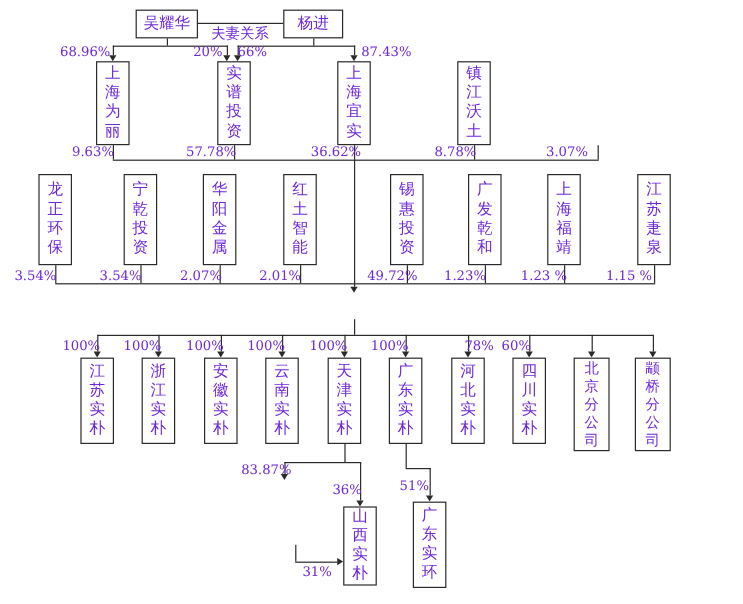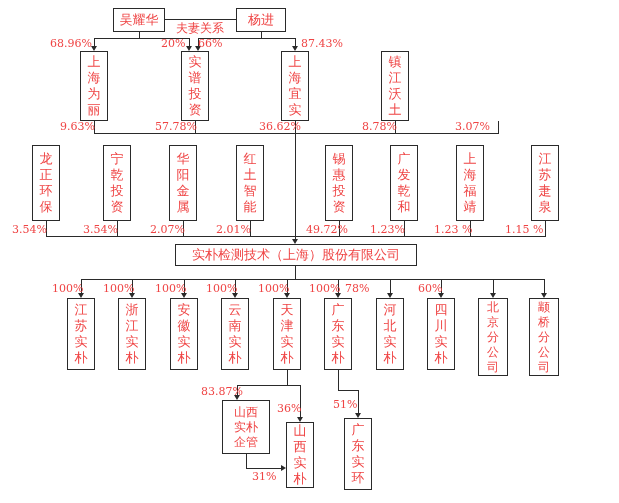--- a/index.html
+++ b/index.html
@@ -1,18 +1,18 @@
 <!DOCTYPE html>
 <html><head>
 <meta charset="utf-8">
 <style>
   html,body{margin:0;padding:0;background:#ffffff;}
   #canvas{
     position:relative;width:619px;height:503px;background:#ffffff;
-    font-family:"DejaVu Serif","Liberation Serif",serif;color:#ef4444;
+    font-family:"DejaVu Serif","Liberation Serif",serif;color:#6d28d9;
     overflow:hidden;
   }
   .box{
     position:absolute;border:1px solid #2a2a2a;background:#fff;
     display:flex;align-items:center;justify-content:center;
     text-align:center;white-space:pre-line;
     font-size:13px;line-height:16px;box-sizing:border-box;
   }
   .box.h{font-size:13px;line-height:18px;}
   .box.small{font-size:12px;line-height:15px;}
@@ -133,21 +133,20 @@
 
   <div class="pct" style="left:12px;top:224px;">3.54%</div>
   <div class="pct" style="left:83px;top:224px;">3.54%</div>
   <div class="pct" style="left:150px;top:224px;">2.07%</div>
   <div class="pct" style="left:216px;top:224px;">2.01%</div>
   <div class="pct" style="left:306px;top:224px;">49.72%</div>
   <div class="pct" style="left:370px;top:224px;">1.23%</div>
   <div class="pct" style="left:434px;top:224px;">1.23 %</div>
   <div class="pct" style="left:505px;top:224px;">1.15 %</div>
 
-  <div class="box h" style="left:175px;top:244px;width:242px;height:22px;">实朴检测技术（上海）股份有限公司</div>
 
   <div class="vl" style="left:295px;top:266px;height:13px;"></div>
   <div class="hl" style="left:81px;top:279px;width:464px;"></div>
 
   <div class="vl" style="left:81px;top:279px;height:14px;"></div>
   <div class="ad" style="left:78px;top:293px;"></div>
   <div class="vl" style="left:132px;top:279px;height:14px;"></div>
   <div class="ad" style="left:129px;top:293px;"></div>
   <div class="vl" style="left:184px;top:279px;height:14px;"></div>
   <div class="ad" style="left:181px;top:293px;"></div>
@@ -165,21 +164,21 @@
   <div class="ad" style="left:490px;top:293px;"></div>
   <div class="vl" style="left:544px;top:279px;height:14px;"></div>
   <div class="ad" style="left:541px;top:293px;"></div>
 
   <div class="pct" style="left:52px;top:283px;">100%</div>
   <div class="pct" style="left:103px;top:283px;">100%</div>
   <div class="pct" style="left:155px;top:283px;">100%</div>
   <div class="pct" style="left:206px;top:283px;">100%</div>
   <div class="pct" style="left:258px;top:283px;">100%</div>
   <div class="pct" style="left:309px;top:283px;">100%</div>
-  <div class="pct" style="left:345px;top:283px;">78%</div>
+  <div class="pct" style="left:387px;top:283px;">78%</div>
   <div class="pct" style="left:418px;top:283px;">60%</div>
 
   <div class="box" style="left:67px;top:298px;width:28px;height:72px;">江
 苏
 实
 朴</div>
   <div class="box" style="left:118px;top:298px;width:28px;height:72px;">浙
 江
 实
 朴</div>
@@ -221,23 +220,20 @@
   <div class="vl" style="left:287px;top:370px;height:15px;"></div>
   <div class="hl" style="left:237px;top:385px;width:64px;"></div>
   <div class="vl" style="left:237px;top:385px;height:10px;"></div>
   <div class="ad" style="left:234px;top:395px;"></div>
   <div class="vl" style="left:300px;top:385px;height:32px;"></div>
   <div class="ad" style="left:297px;top:417px;"></div>
 
   <div class="pct" style="left:201px;top:386px;">83.87%</div>
   <div class="pct" style="left:277px;top:403px;">36%</div>
 
-  <div class="box small" style="left:222px;top:400px;width:48px;height:54px;">山西
-实朴
-企管</div>
   <div class="box" style="left:286px;top:422px;width:28px;height:66px;">山
 西
 实
 朴</div>
 
   <div class="vl" style="left:246px;top:454px;height:14px;"></div>
   <div class="hl" style="left:246px;top:468px;width:35px;"></div>
   <div class="ar" style="left:281px;top:465px;"></div>
   <div class="pct" style="left:252px;top:471px;">31%</div>
 

